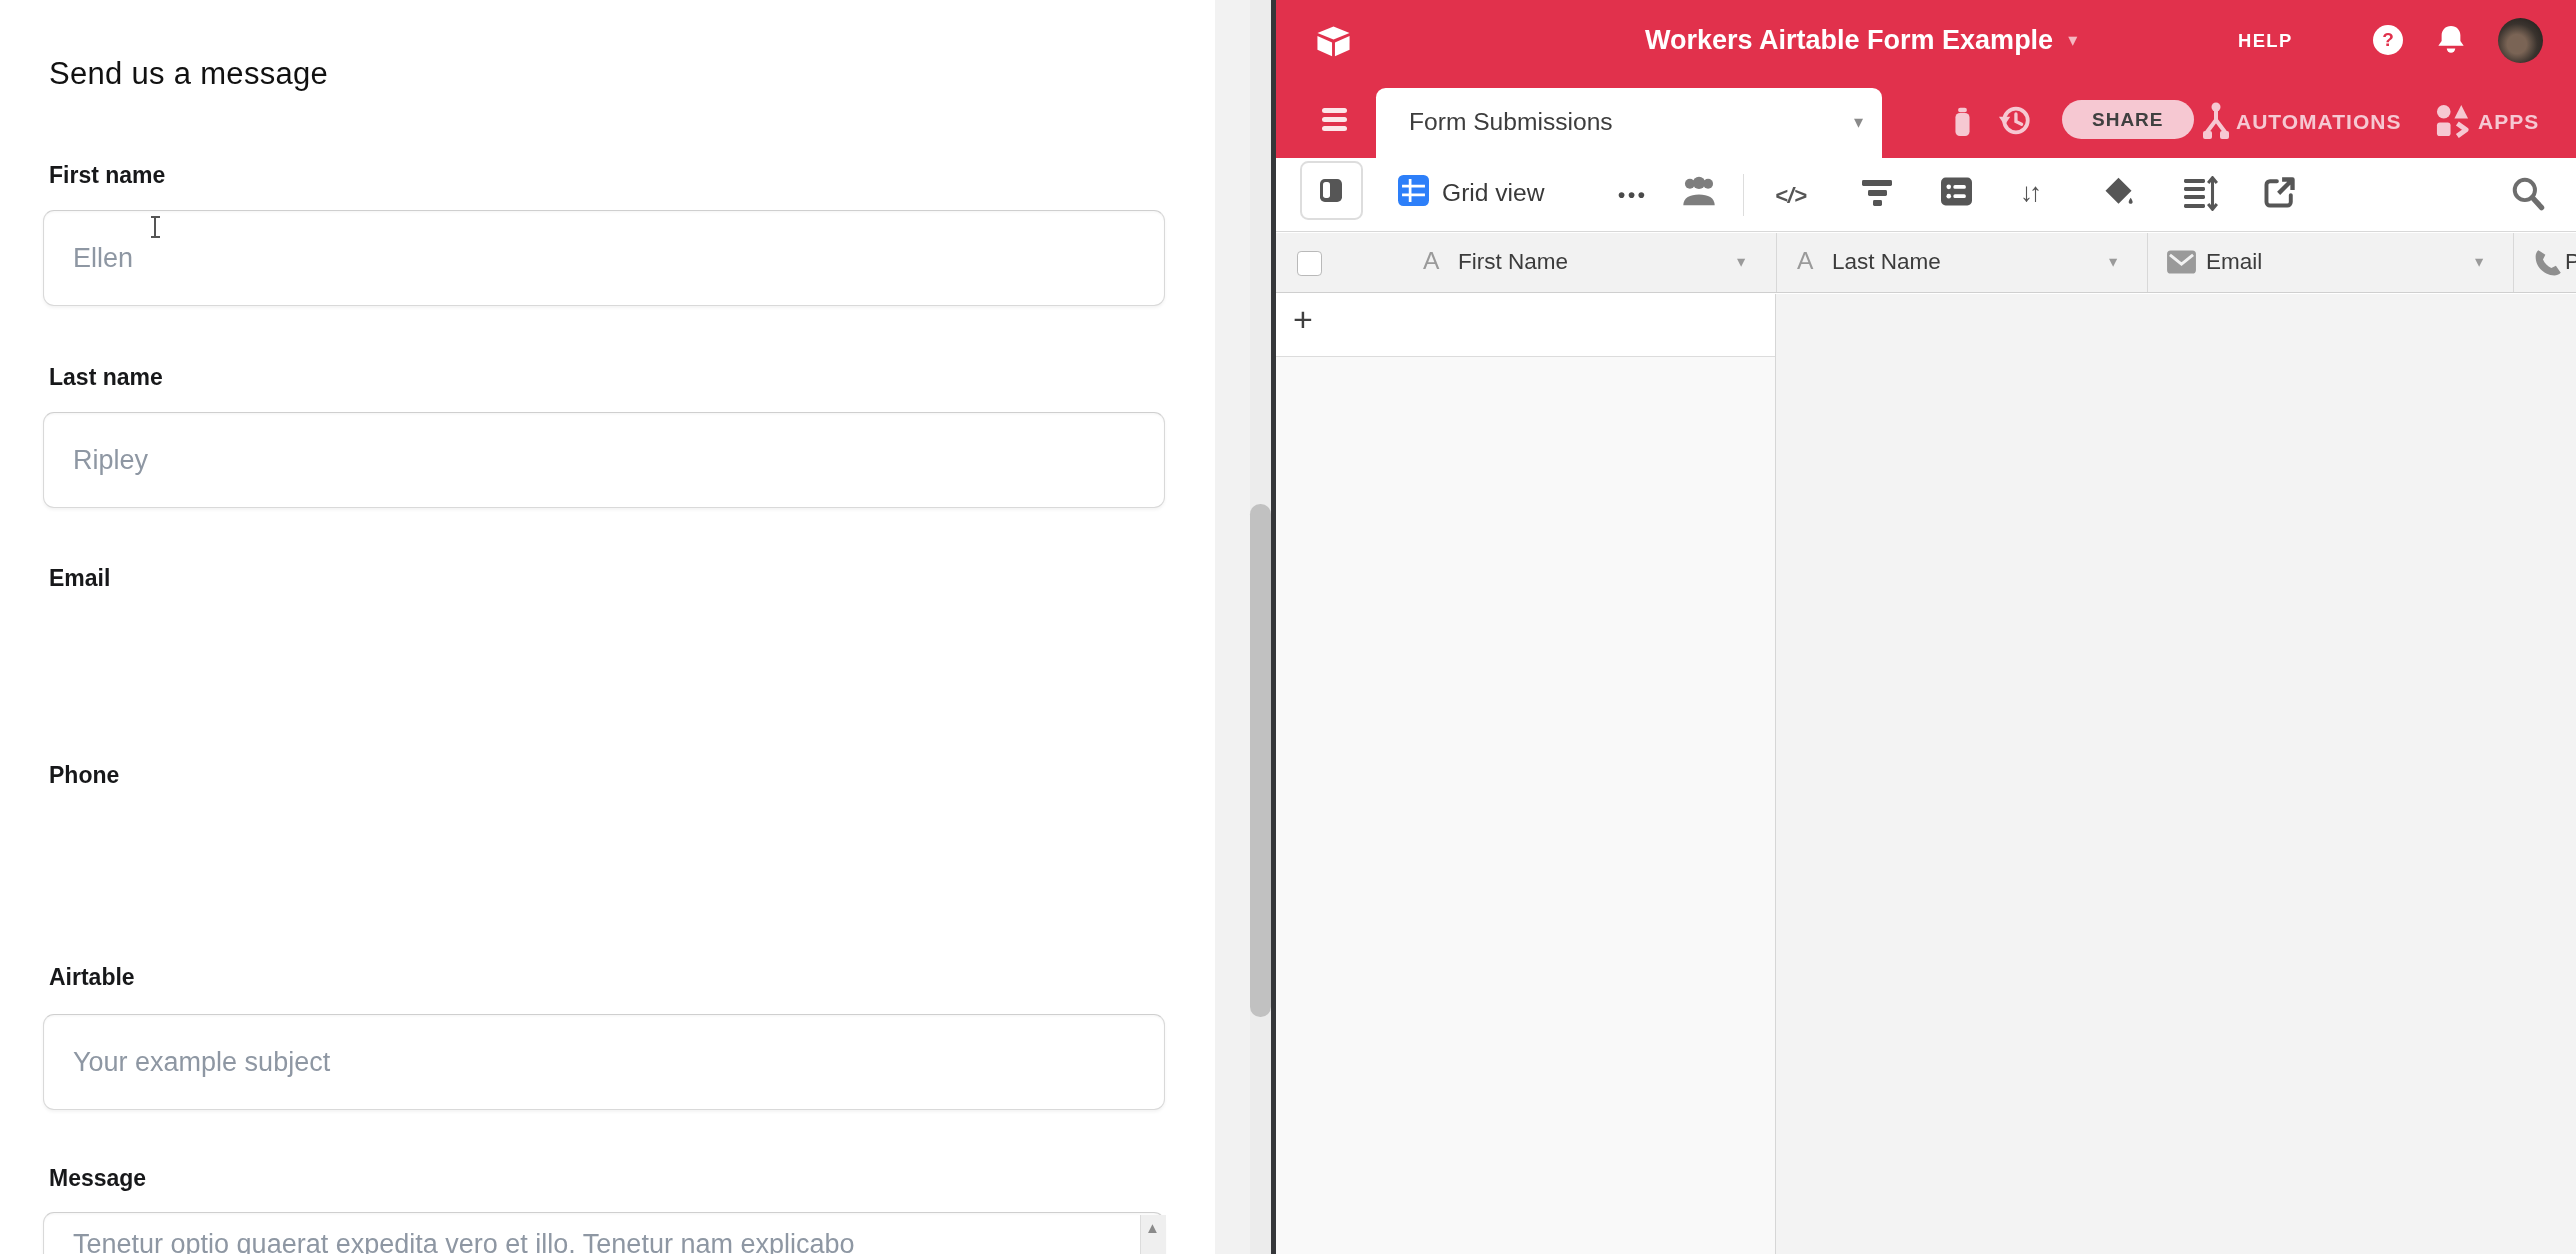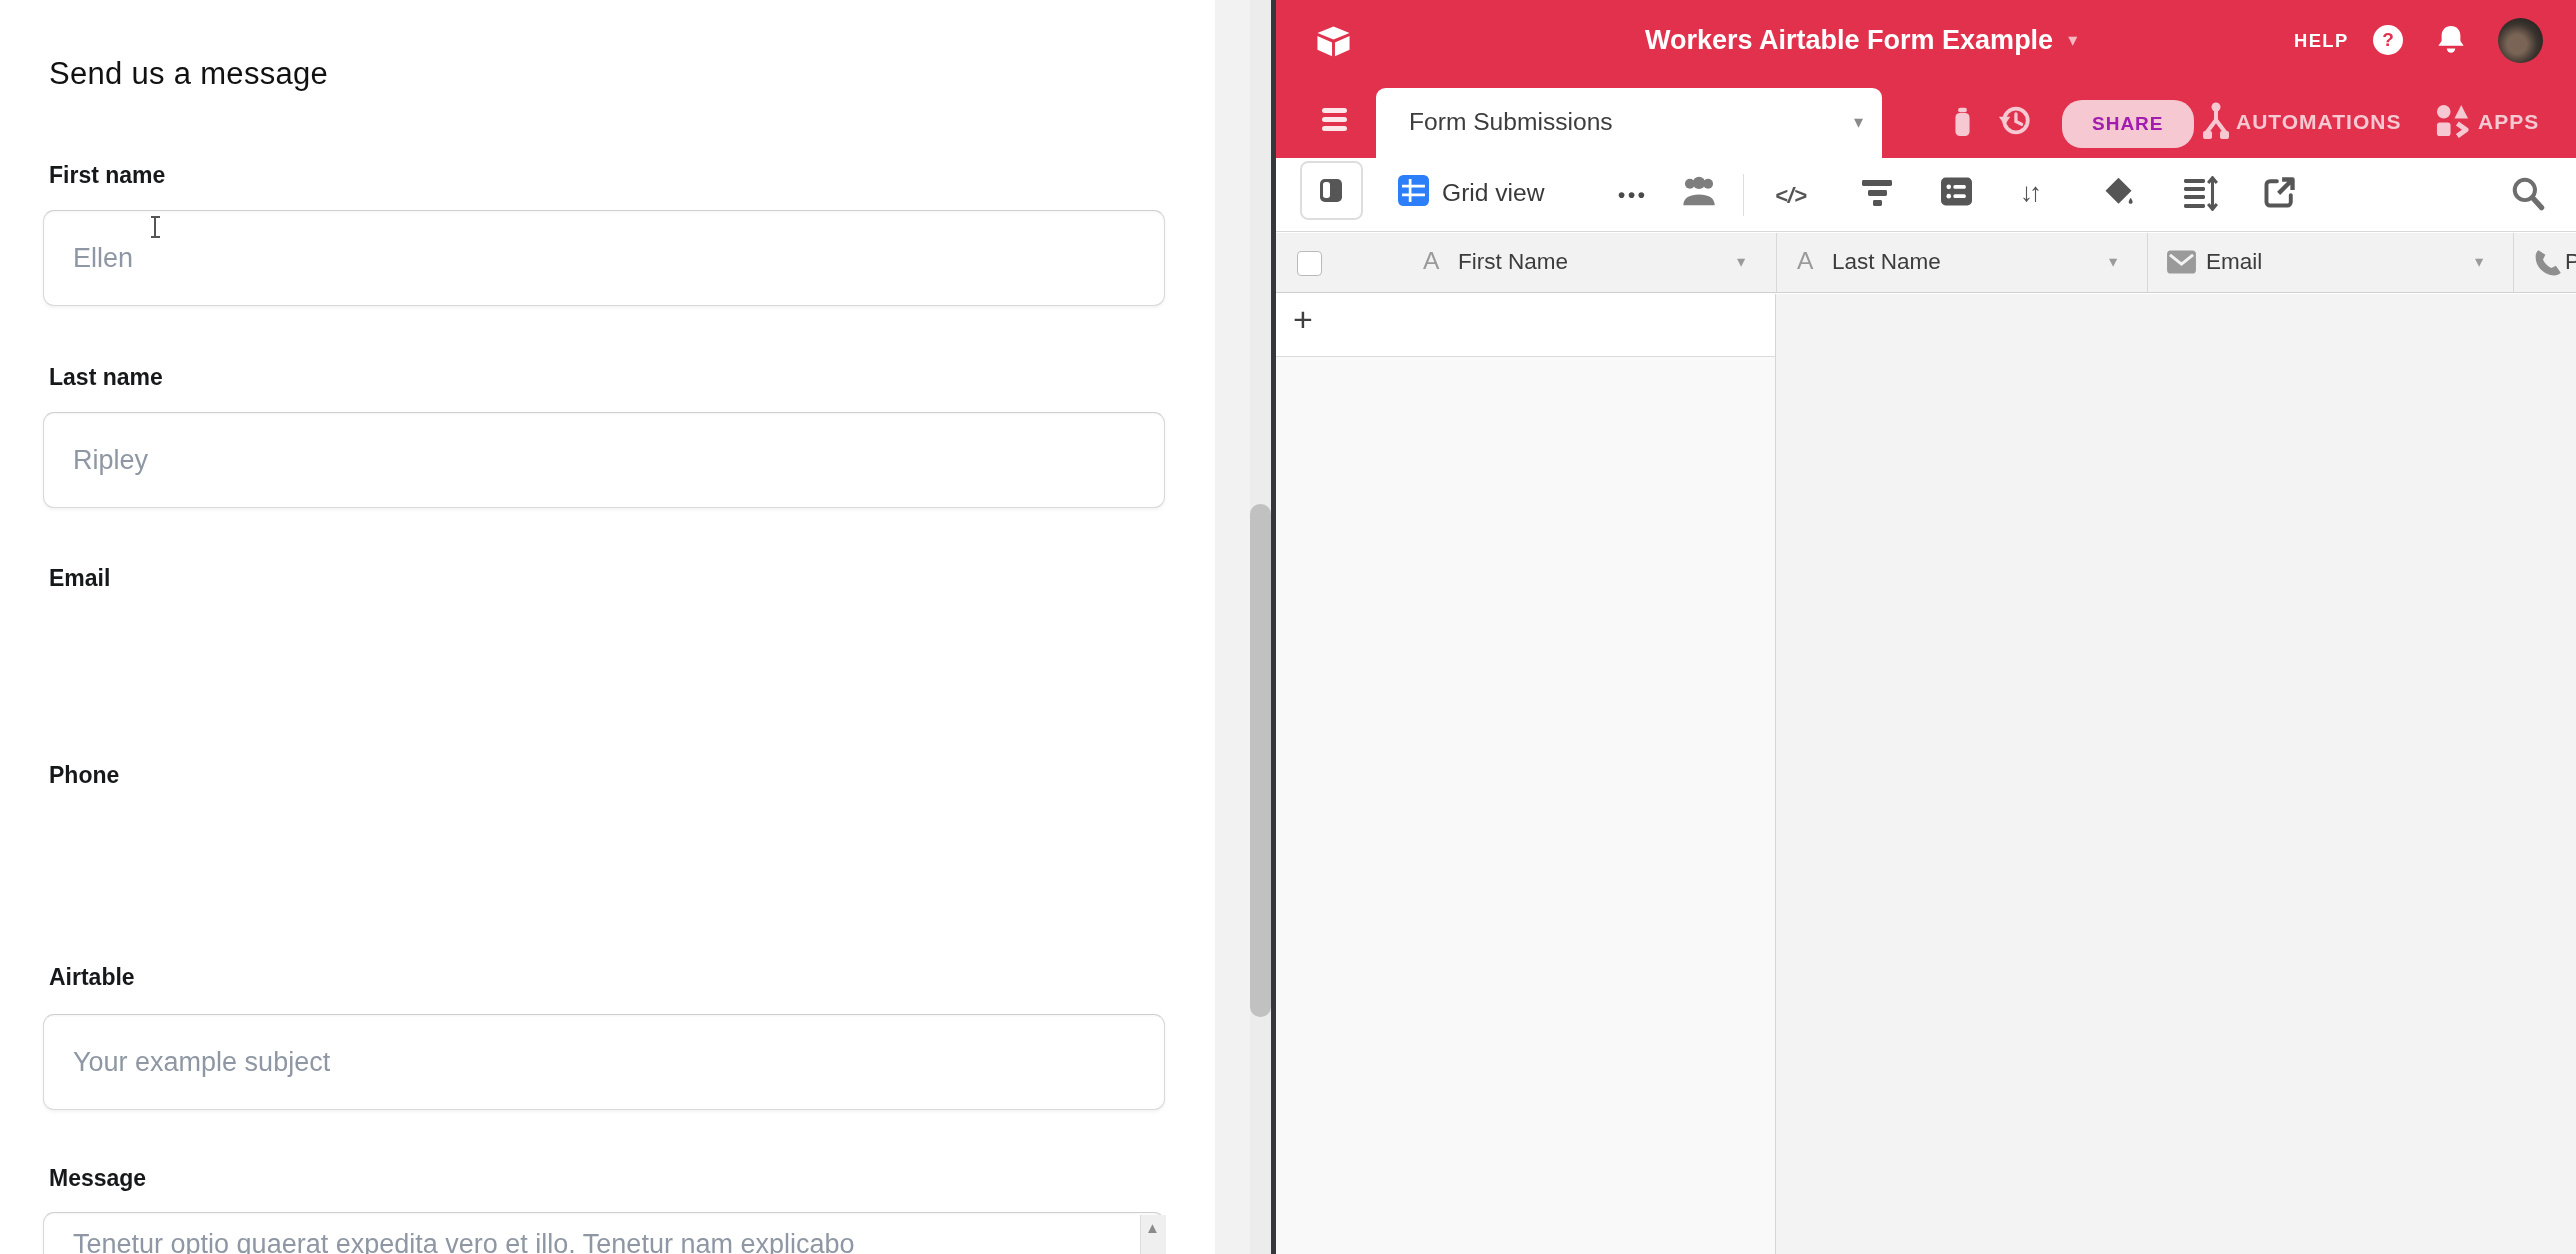--- a/index.html
+++ b/index.html
@@ -30,22 +30,22 @@
   .rp-title-caret{font-size:18px;color:rgba(255,255,255,.65);}
   .help-label{font-size:18.4px;font-weight:700;letter-spacing:1.4px;color:#fff;}
   .qcircle{width:30px;height:30px;border-radius:50%;background:#fff;color:#e1314c;font-size:19px;font-weight:700;
            display:flex;align-items:center;justify-content:center;}
   .avatar{width:45px;height:45px;border-radius:50%;
           background:radial-gradient(circle at 42% 58%, #7a6455 0 26%, #3a332e 55%, #191715 100%);}
   .hline{width:24.6px;height:4.8px;border-radius:2.7px;background:rgba(255,255,255,.88);}
   .tab{left:1375px;top:87px;width:506px;height:71px;background:#fff;border-radius:9.6px 9.6px 0 0;}
   .tab-label{font-size:24.6px;font-weight:400;color:#3d3d3d;}
   .tab-caret{font-size:18px;color:#8a8a8a;}
-  .pill{box-sizing:border-box;height:48px;padding:0 30px;border-radius:20px;background:#f6c8d2;
-        display:flex;align-items:center;font-size:19px;font-weight:700;letter-spacing:1px;color:#a21caf;}
+  .pill{box-sizing:border-box;height:39px;padding:0 30px;border-radius:20px;background:#f6c8d2;
+        display:flex;align-items:center;font-size:19px;font-weight:700;letter-spacing:1px;color:#404040;}
   .redbar-label{font-size:21px;font-weight:700;letter-spacing:1px;color:#f6c8d2;}
   .toolbar{left:1276px;top:158px;width:1300px;height:73px;background:#fff;border-bottom:1.4px solid #d8d8d8;}
   .tgl-btn{left:1300px;top:161px;width:63px;height:59px;box-sizing:border-box;border:2px solid #ddd;border-radius:8.2px;background:#fff;}
   .tgl-pill{left:1320px;top:179px;width:22px;height:23px;background:#565656;border-radius:4.8px;}
   .tgl-slot{left:1323px;top:182px;width:6.8px;height:16.4px;background:#fff;border-radius:2.7px;}
   .gridview-label{font-size:24.6px;font-weight:500;color:#3a3a3a;}
   .dots{font-size:20.5px;font-weight:700;color:#4a4a4a;letter-spacing:2.7px;}
   .vdiv{width:1.4px;height:42px;background:#ddd;}
   .sort-glyph{font-size:26px;font-weight:600;color:#555;letter-spacing:-4.1px;}
   .code-glyph{font-size:22px;font-weight:700;color:#555;font-style:italic;}
@@ -103,21 +103,21 @@
   <div class="abs rp-topbar redbg">
     <svg class="abs" style="left:40px;top:20.5px;" width="35" height="40" viewBox="0 0 48 44">
       <polygon points="24,2 46,11 24,20 2,11" fill="#fff"></polygon>
       <polygon points="2,15 22,24 22,43 2,34" fill="#fff"></polygon>
       <polygon points="26,24 46,15 46,34 26,43" fill="#fff"></polygon>
     </svg>
     <div class="abs" style="left:369px;top:24.6px;display:flex;align-items:center;gap:15px;">
       <span class="rp-title">Workers Airtable Form Example</span>
       <span class="rp-title-caret">▾</span>
     </div>
-    <div class="abs help-label" style="left:1018px;top:30px;">HELP</div>
+    <div class="abs help-label" style="left:962px;top:30px;">HELP</div>
     <div class="abs qcircle" style="left:1097px;top:25px;">
       <span>?</span>
     </div>
     <svg class="abs" style="left:1160px;top:19px;" width="30" height="42" viewBox="0 0 32 34">
       <path d="M16 2 C10 2 6 6.5 6 12 v6 l-3.5 5 h27 L26 18 v-6 C26 6.5 22 2 16 2 Z" fill="#fff"></path>
       <path d="M11.5 26 a4.5 4.5 0 0 0 9 0 Z" fill="#fff"></path>
     </svg>
     <div class="abs avatar" style="left:1222px;top:18px;"></div>
   </div>
 

